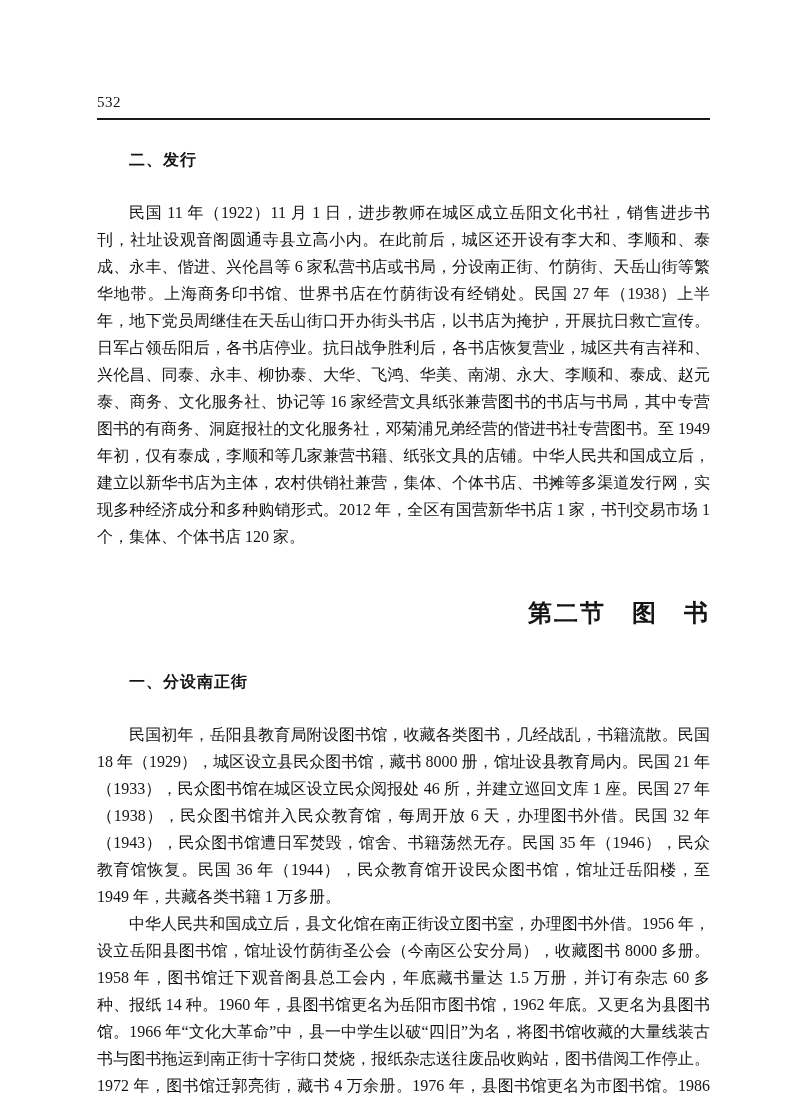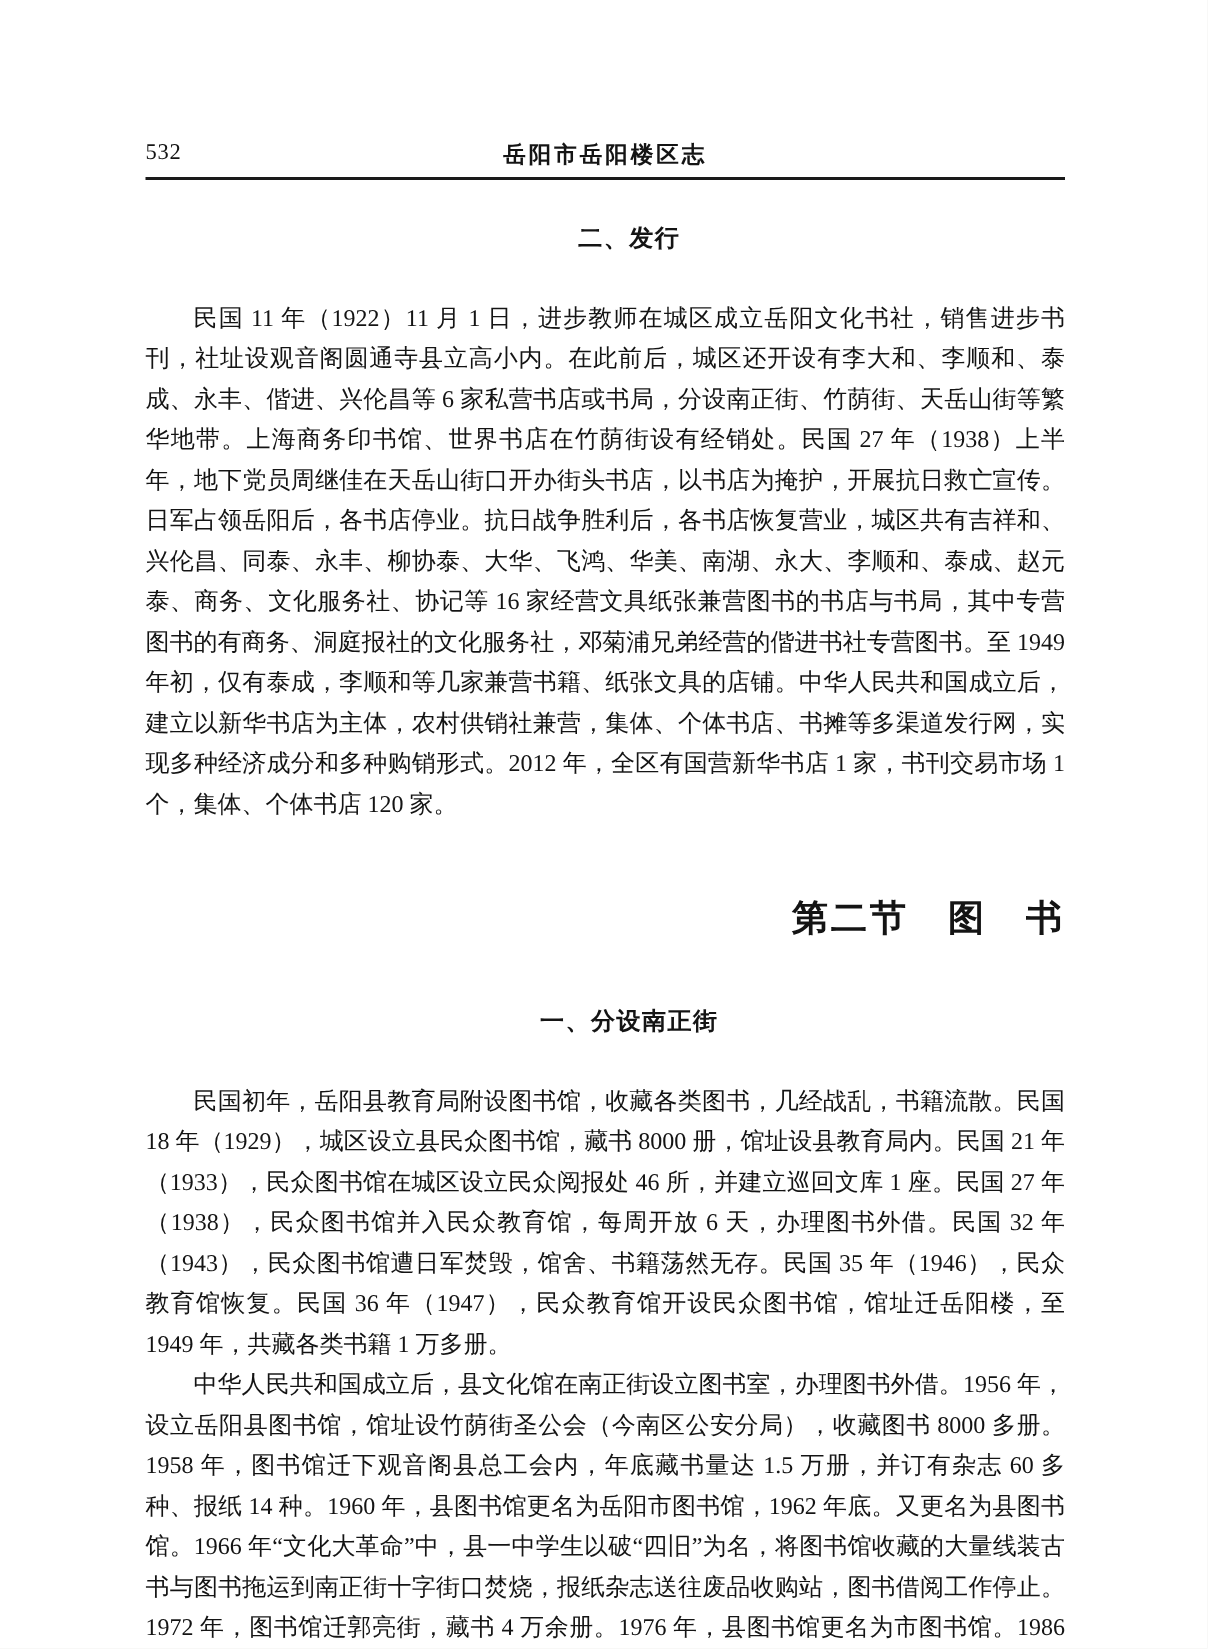--- a/index.html
+++ b/index.html
@@ -56,48 +56,46 @@
   .para-noindent {
     text-indent: 0;
   }
   .section-heading {
     font-weight: bold;
     font-size: 16px;
     line-height: 27px;
     text-indent: 2em;
     margin: 26px 0 26px 0;
     letter-spacing: 1px;
-    text-align: center;
   }
   .chapter-heading {
     font-weight: bold;
     font-size: 24px;
     line-height: 30px;
     text-align: right;
     text-indent: 0;
     margin: 48px 0 40px 0;
     letter-spacing: 2px;
   }
 </style>
 </head>
 <body>
 
 <div class="page">
 
   <div class="page-header">
     <span class="page-number">532</span>
-    <span class="book-title">岳阳市岳阳楼区志</span>
   </div>
 
 
   <h3 class="section-heading">二、发行</h3>
 
   <p class="body-text para">民国 11 年（1922）11 月 1 日，进步教师在城区成立岳阳文化书社，销售进步书刊，社址设观音阁圆通寺县立高小内。在此前后，城区还开设有李大和、李顺和、泰成、永丰、偕进、兴伦昌等 6 家私营书店或书局，分设南正街、竹荫街、天岳山街等繁华地带。上海商务印书馆、世界书店在竹荫街设有经销处。民国 27 年（1938）上半年，地下党员周继佳在天岳山街口开办街头书店，以书店为掩护，开展抗日救亡宣传。日军占领岳阳后，各书店停业。抗日战争胜利后，各书店恢复营业，城区共有吉祥和、兴伦昌、同泰、永丰、柳协泰、大华、飞鸿、华美、南湖、永大、李顺和、泰成、赵元泰、商务、文化服务社、协记等 16 家经营文具纸张兼营图书的书店与书局，其中专营图书的有商务、洞庭报社的文化服务社，邓菊浦兄弟经营的偕进书社专营图书。至 1949 年初，仅有泰成，李顺和等几家兼营书籍、纸张文具的店铺。中华人民共和国成立后，建立以新华书店为主体，农村供销社兼营，集体、个体书店、书摊等多渠道发行网，实现多种经济成分和多种购销形式。2012 年，全区有国营新华书店 1 家，书刊交易市场 1 个，集体、个体书店 120 家。</p>
 
   <h2 class="chapter-heading">第二节　图　书</h2>
 
   <h3 class="section-heading">一、分设南正街</h3>
 
-  <p class="body-text para">民国初年，岳阳县教育局附设图书馆，收藏各类图书，几经战乱，书籍流散。民国 18 年（1929），城区设立县民众图书馆，藏书 8000 册，馆址设县教育局内。民国 21 年（1933），民众图书馆在城区设立民众阅报处 46 所，并建立巡回文库 1 座。民国 27 年（1938），民众图书馆并入民众教育馆，每周开放 6 天，办理图书外借。民国 32 年（1943），民众图书馆遭日军焚毁，馆舍、书籍荡然无存。民国 35 年（1946），民众教育馆恢复。民国 36 年（1947），民众教育馆开设民众图书馆，馆址迁岳阳楼，至 1949 年，共藏各类书籍 1 万多册。</p>
+  <p class="body-text para">民国初年，岳阳县教育局附设图书馆，收藏各类图书，几经战乱，书籍流散。民国 18 年（1929），城区设立县民众图书馆，藏书 8000 册，馆址设县教育局内。民国 21 年（1933），民众图书馆在城区设立民众阅报处 46 所，并建立巡回文库 1 座。民国 27 年（1938），民众图书馆并入民众教育馆，每周开放 6 天，办理图书外借。民国 32 年（1943），民众图书馆遭日军焚毁，馆舍、书籍荡然无存。民国 35 年（1946），民众教育馆恢复。民国 36 年（1944），民众教育馆开设民众图书馆，馆址迁岳阳楼，至 1949 年，共藏各类书籍 1 万多册。</p>
 
   <p class="body-text para">中华人民共和国成立后，县文化馆在南正街设立图书室，办理图书外借。1956 年，设立岳阳县图书馆，馆址设竹荫街圣公会（今南区公安分局），收藏图书 8000 多册。1958 年，图书馆迁下观音阁县总工会内，年底藏书量达 1.5 万册，并订有杂志 60 多种、报纸 14 种。1960 年，县图书馆更名为岳阳市图书馆，1962 年底。又更名为县图书馆。1966 年“文化大革命”中，县一中学生以破“四旧”为名，将图书馆收藏的大量线装古书与图书拖运到南正街十字街口焚烧，报纸杂志送往废品收购站，图书借阅工作停止。1972 年，图书馆迁郭亮街，藏书 4 万余册。1976 年，县图书馆更名为市图书馆。1986 年 6 月，迁巴陵西路外文书店楼上。1990 年 9 月，迁至南湖大道新馆。2012 年，该馆拥有藏书 30 余万册，各种报刊杂志 1000 余种。</p>
 
 </div>
 
 </body></html>

